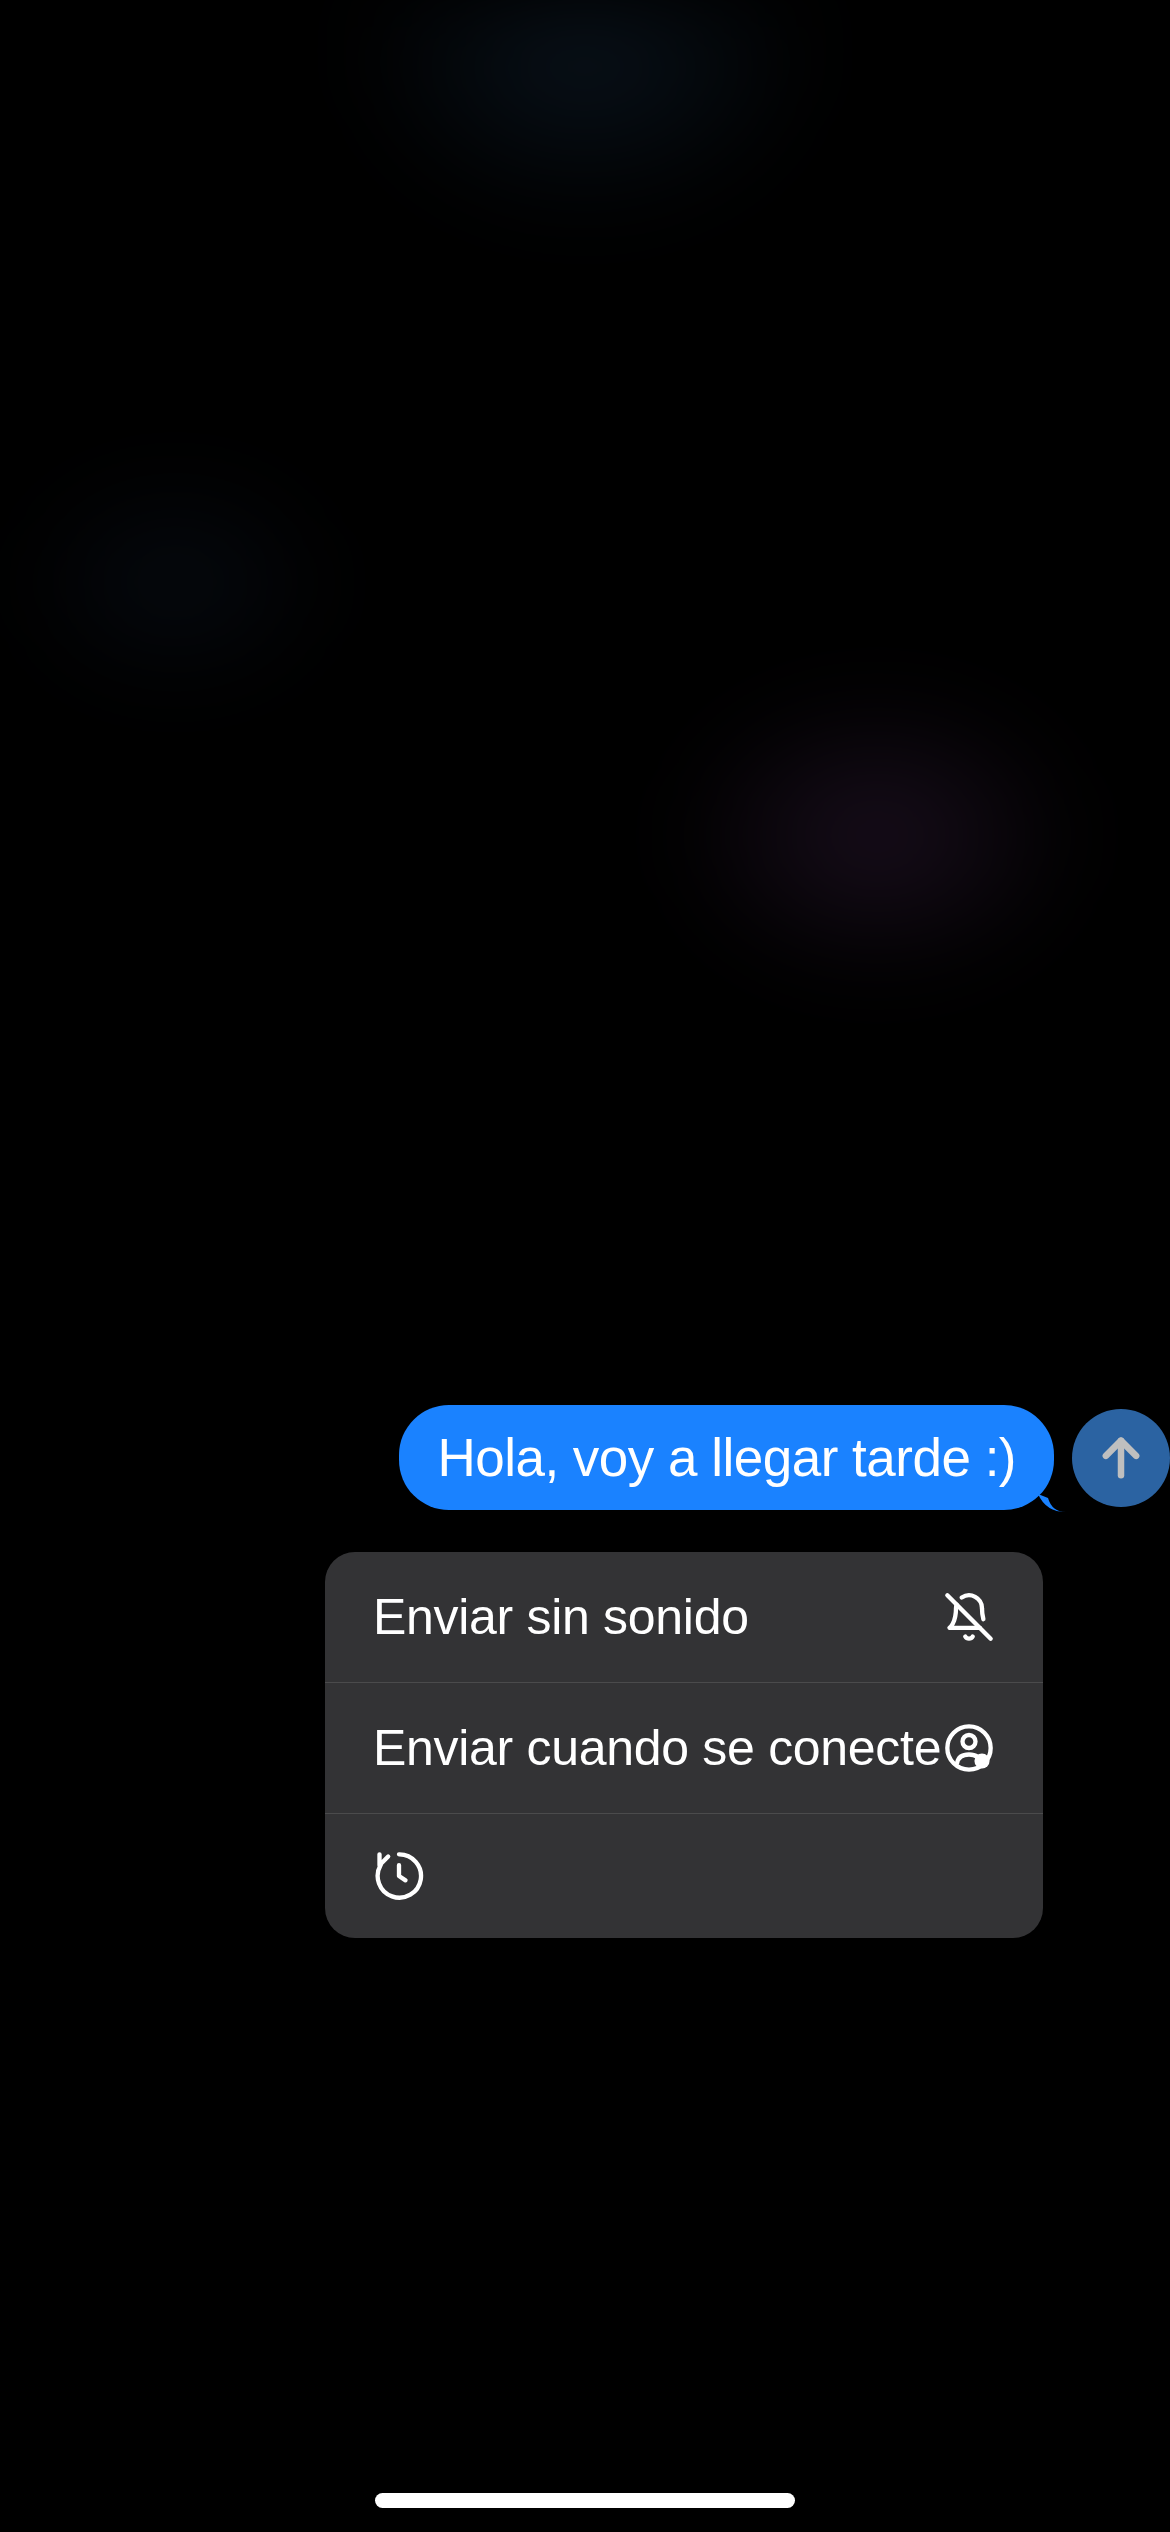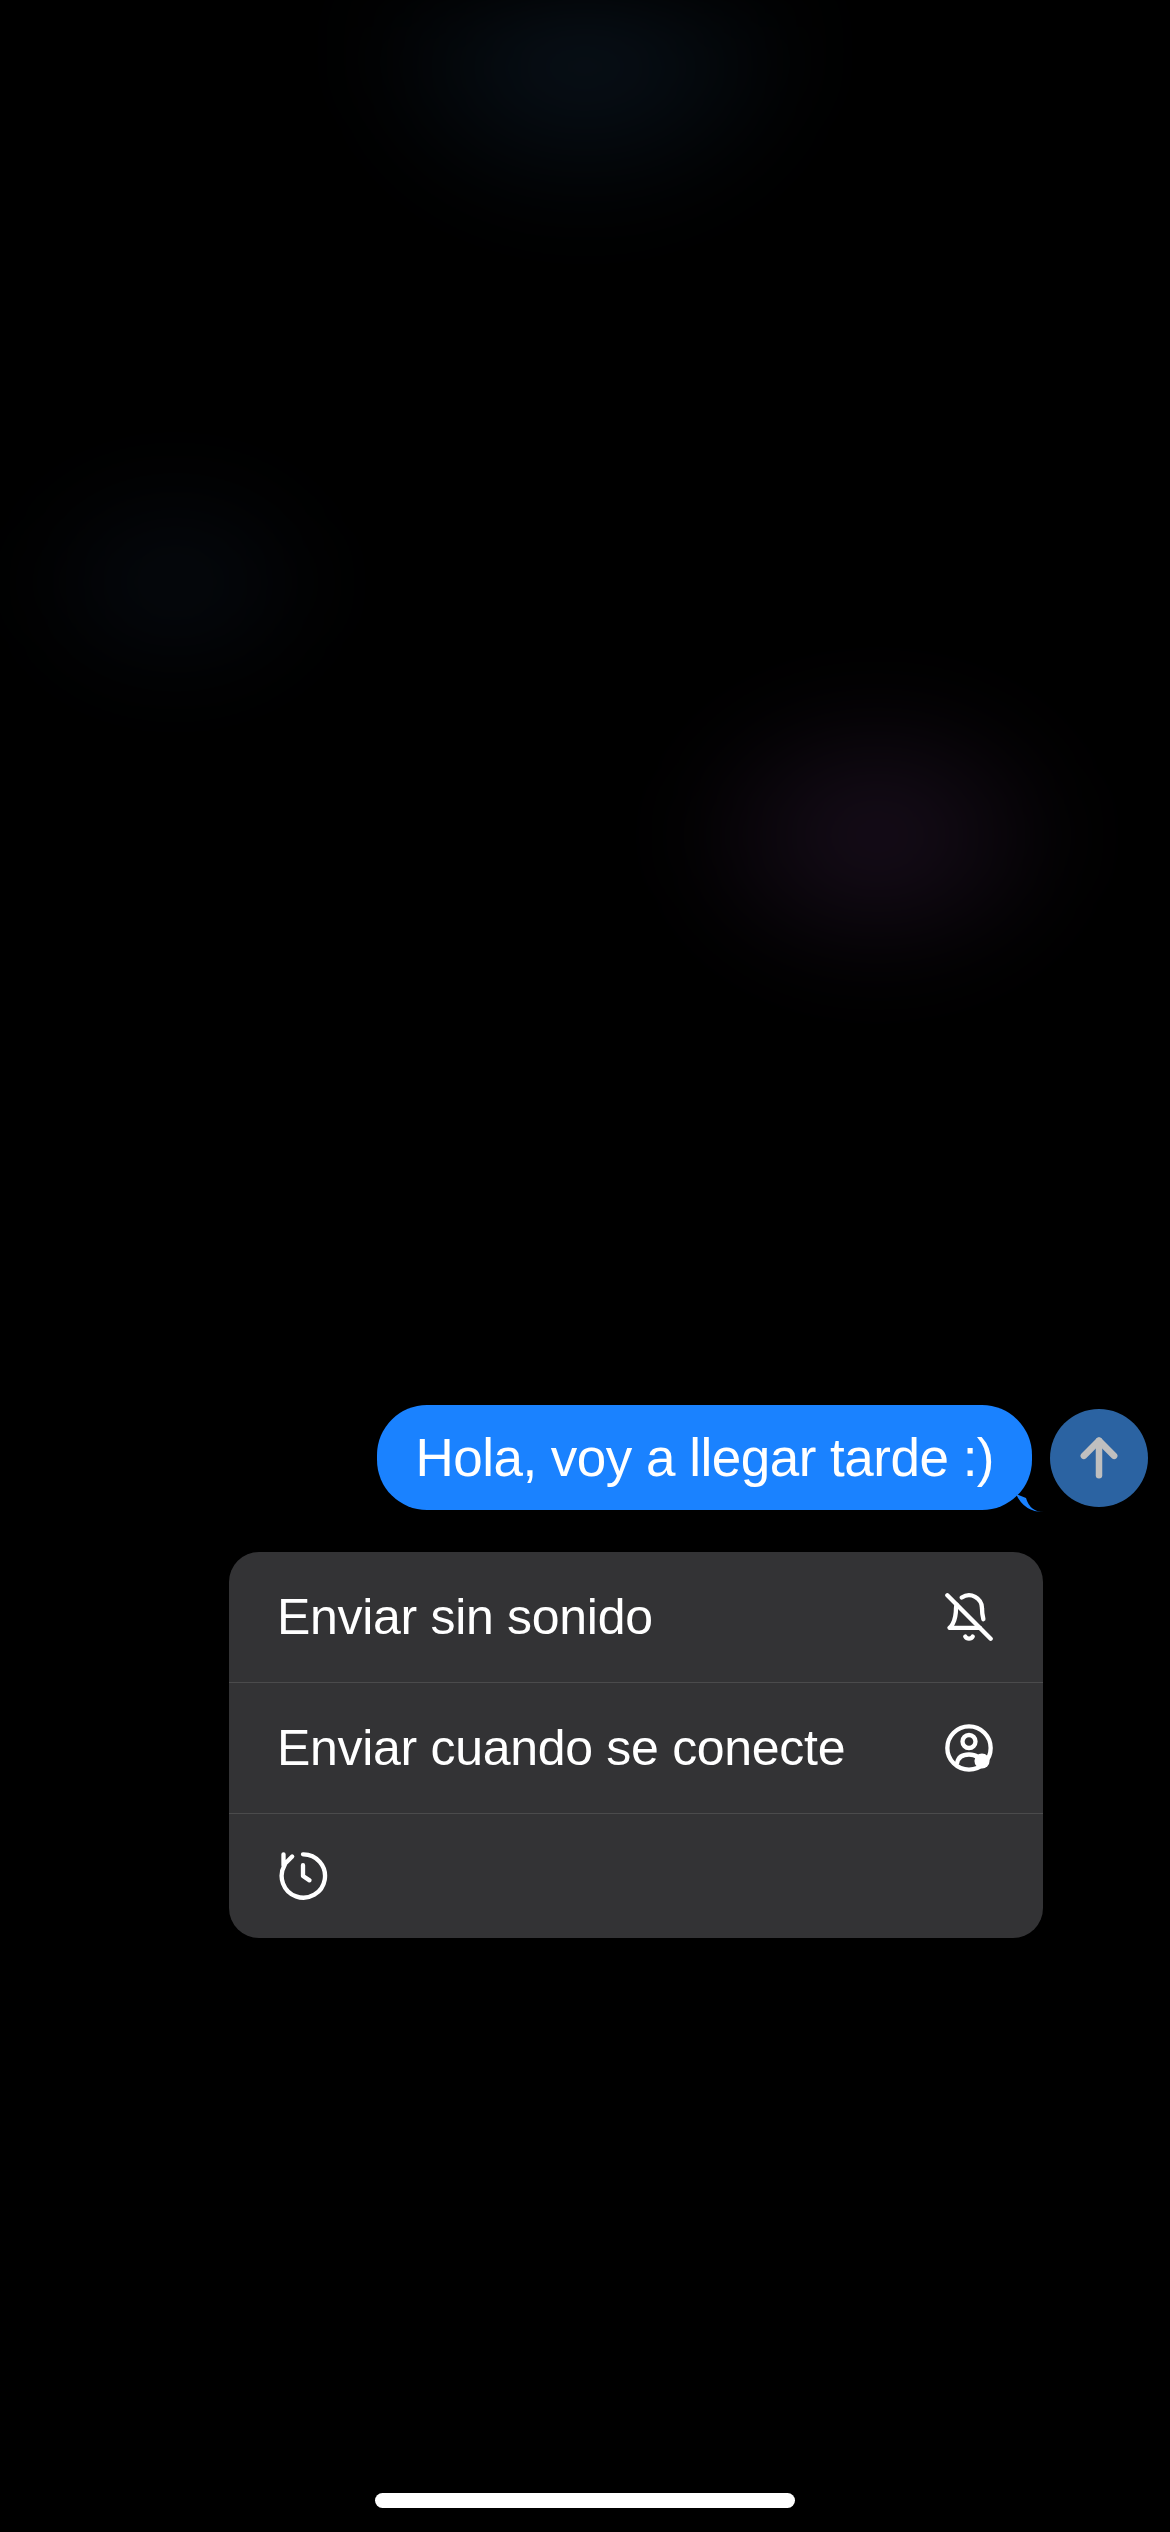--- a/index.html
+++ b/index.html
@@ -27,21 +27,20 @@
     }
     
     .message-row {
       position: absolute;
       top: 1405px;
       left: 0;
       right: 0;
       display: flex;
       align-items: center;
       justify-content: flex-end;
-      padding-right: 22px;
       gap: 18px;
     }
     
     .message-bubble {
       background: #1a82ff;
       color: #ffffff;
       font-size: 53px;
       font-weight: 400;
       padding: 22px 38px;
       border-radius: 50px;
@@ -83,21 +82,21 @@
     
     .send-button svg {
       width: 52px;
       height: 52px;
     }
     
     .context-menu {
       position: absolute;
       top: 1552px;
       right: 127px;
-      width: 814px;
+      width: 718px;
       background: rgba(55, 55, 57, 0.92);
       border-radius: 30px;
       overflow: hidden;
       backdrop-filter: blur(20px);
     }
     
     .menu-item {
       display: flex;
       align-items: center;
       justify-content: space-between;

